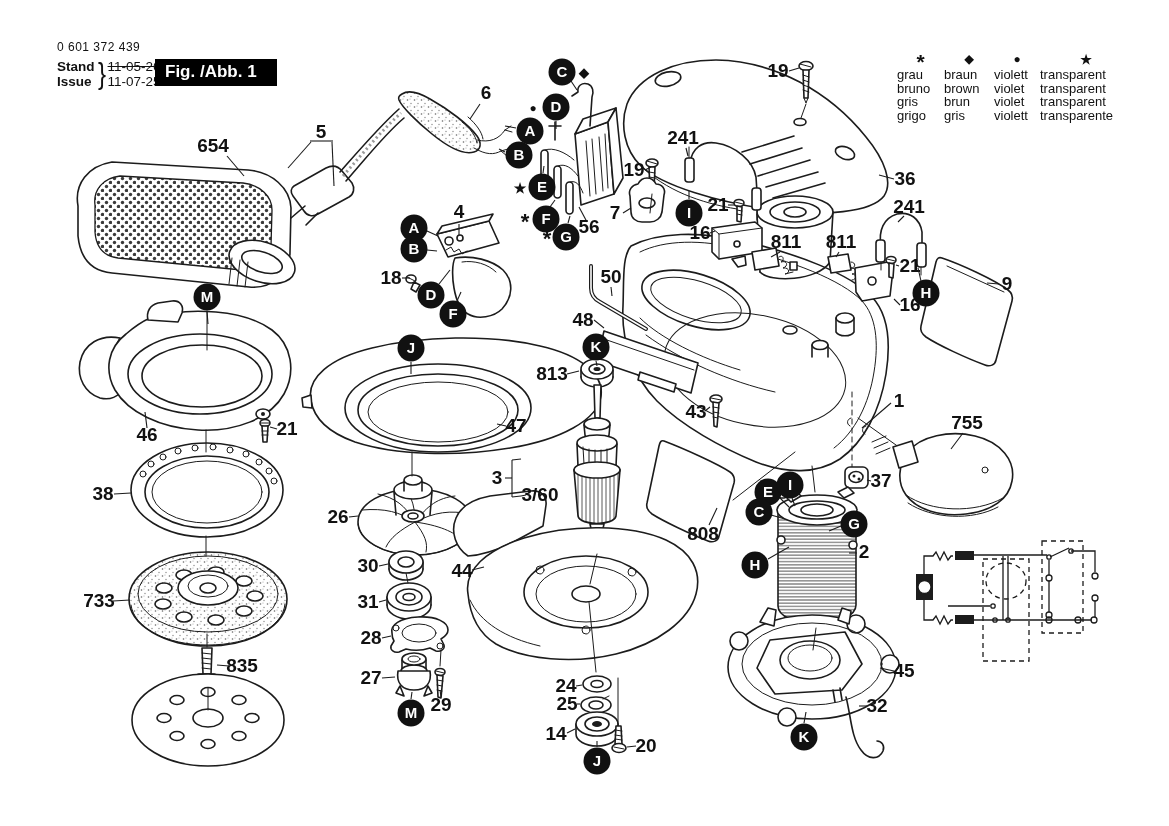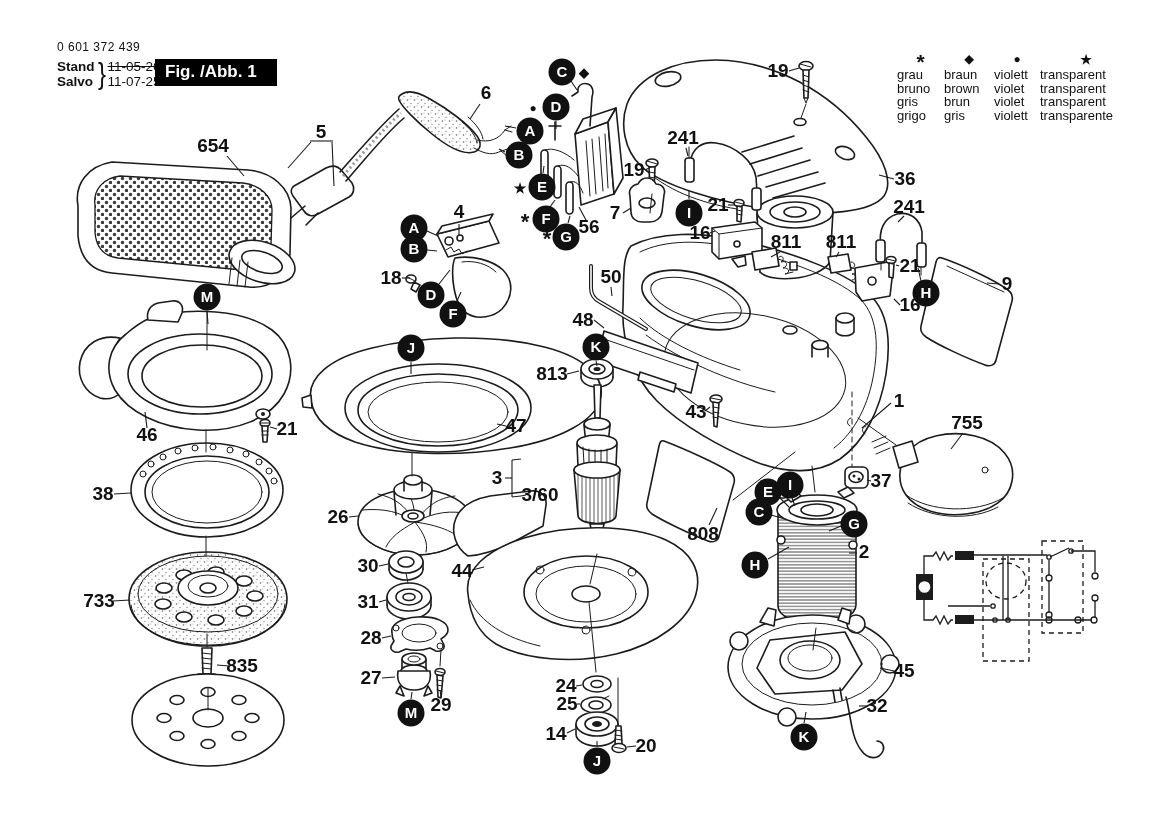--- a/index.html
+++ b/index.html
@@ -707,21 +707,21 @@
         <text x="520" y="193" class="sym" font-size="14">★</text>
         <text x="525" y="229" class="sym" font-size="22">*</text>
         <text x="547" y="246" class="sym" font-size="22">*</text>
       </g>
 </svg>
 
 <div class="abs hdr-num">0 601 372 439</div>
 <div class="abs stand-issue">
   <div class="si-l">
     <span>Stand</span>
-    <span>Salvo</span>
+    <span>Issue</span>
   </div>
   <div class="si-b">}</div>
   <div class="si-d">
     <span class="struck">11-05-26</span>
     <span>11-07-25</span>
   </div>
 </div>
 <div class="abs figbox">
   <span>Fig. /Abb. 1</span>
 </div>

